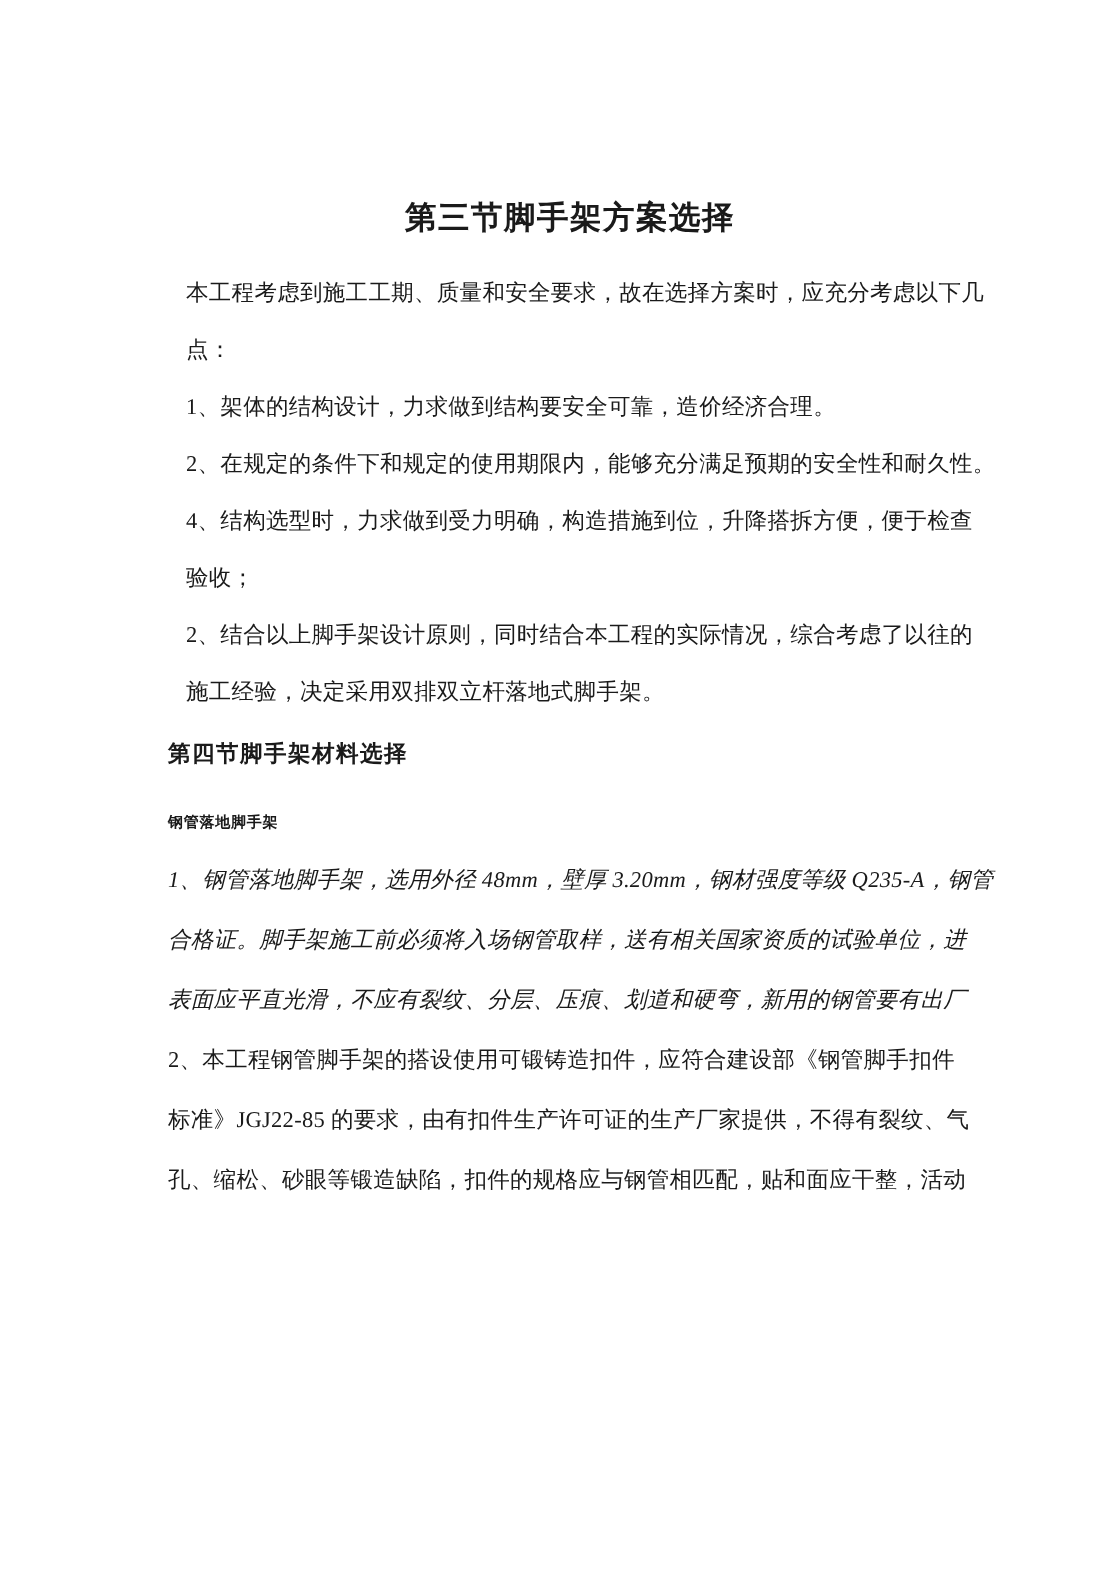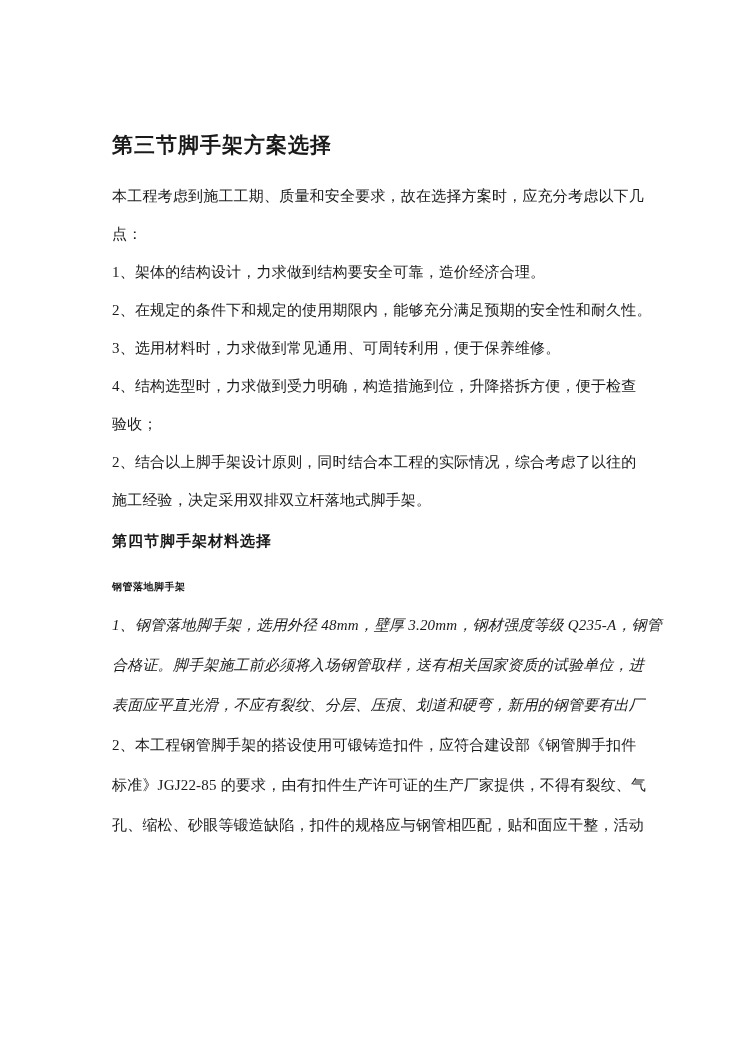--- a/index.html
+++ b/index.html
@@ -22,20 +22,21 @@
       left: 112px;
       width: 536px;
     }
     .h1 {
       margin: 0 0 18px 0;
       font-size: 21px;
       font-weight: bold;
       line-height: 28px;
       letter-spacing: 1px;
       white-space: nowrap;
+      text-align: center;
     }
     .h2 {
       margin: 8px 0 0 0;
       font-size: 15px;
       font-weight: bold;
       line-height: 28px;
       letter-spacing: 1px;
       white-space: nowrap;
     }
     .h3 {
@@ -54,20 +55,21 @@
       font-style: italic;
     }
     .line {
       white-space: nowrap;
       font-size: 15px;
       letter-spacing: 0.2px;
     }
     .l38 {
       height: 38px;
       line-height: 38px;
+      margin-left: 12px;
     }
     .l40 {
       height: 40px;
       line-height: 40px;
     }
   </style>
 </head>
 <body>
 
 <div class="page">
@@ -81,23 +83,20 @@
     </div>
 
     <div class="para">
       <div class="line l38">1、架体的结构设计，力求做到结构要安全可靠，造价经济合理。</div>
     </div>
 
     <div class="para">
       <div class="line l38">2、在规定的条件下和规定的使用期限内，能够充分满足预期的安全性和耐久性。</div>
     </div>
 
-    <div class="para">
-      <div class="line l38">3、选用材料时，力求做到常见通用、可周转利用，便于保养维修。</div>
-    </div>
 
     <div class="para">
       <div class="line l38">4、结构选型时，力求做到受力明确，构造措施到位，升降搭拆方便，便于检查</div>
       <div class="line l38">验收；</div>
     </div>
 
 
     <div class="para">
       <div class="line l38">2、结合以上脚手架设计原则，同时结合本工程的实际情况，综合考虑了以往的</div>
       <div class="line l38">施工经验，决定采用双排双立杆落地式脚手架。</div>

